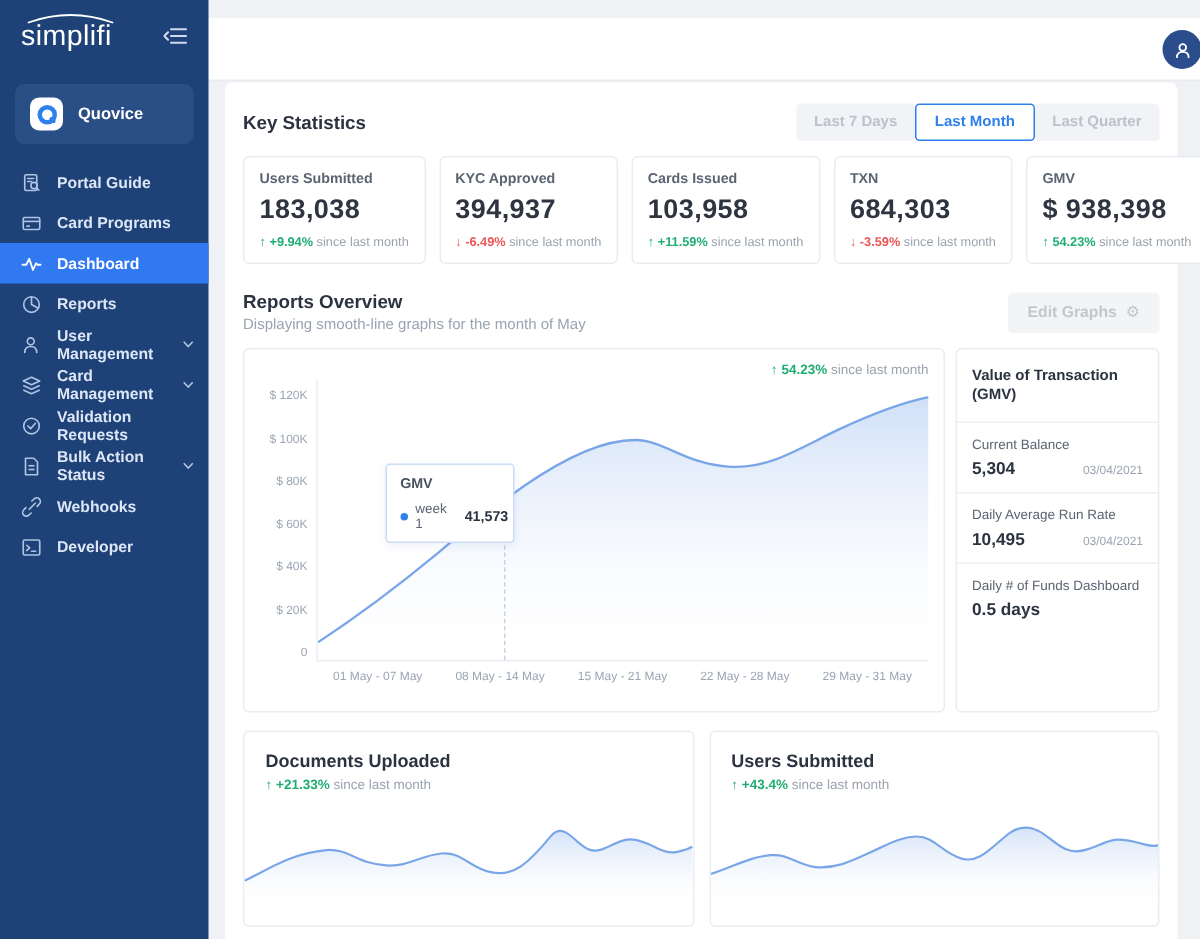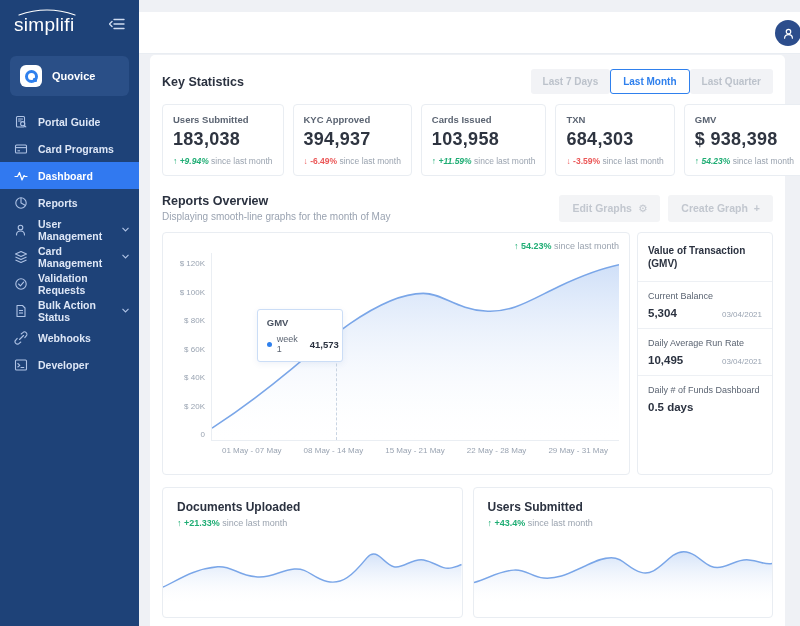--- a/index.html
+++ b/index.html
@@ -68,21 +68,21 @@
   .seg-btn.active { background:#fff; border:1px solid #2F80ED; color:#2F80ED; }
 
   .stats-row { display:flex; gap:9px; margin-top:10px; }
   .stat-card { flex:1; background:#fff; border:1px solid #E9EDF2; border-radius:4px;
     padding:9px 10px; }
   .stat-label { font-size:9.5px; color:#5B6472; font-weight:600; }
   .stat-value { font-size:18px; font-weight:600; color:#2E3440; margin-top:4px;
     letter-spacing:.3px; }
   .stat-delta { margin-top:6px; font-size:8.5px; color:#9AA3AF; white-space:nowrap; }
   .stat-delta b { font-weight:700; }
-  .up { color:#1FAD74;font-style:italic; }
+  .up { color:#1FAD74; }
   .down { color:#EB5757; }
 
   .reports-head { margin-top:18px; }
   .gray-btns { display:flex; gap:8px; }
   .gray-btn { height:27px; padding:0 13px; background:#F3F4F6; border:none;
     border-radius:3px; font-size:10.5px; font-weight:600; color:#C2C7CF;
     display:flex; align-items:center; gap:6px; cursor:pointer; font-family:inherit; }
 
   .chart-row { display:flex; gap:7px; margin-top:10px; }
   .chart-card { width:468px; height:243px; border:1px solid #E9EDF2; border-radius:4px;
@@ -337,24 +337,20 @@
   <div class="sec-head reports-head">
     <div>
       <div class="sec-title">Reports Overview</div>
       <div class="sec-sub">Displaying smooth-line graphs for the month of May</div>
     </div>
     <div class="gray-btns">
       <button class="gray-btn">
           <span>Edit Graphs</span>
           <span>⚙</span>
         </button>
-      <button class="gray-btn">
-          <span>Create Graph</span>
-          <span>+</span>
-        </button>
     </div>
   </div>
 
   <div class="chart-row">
     <div class="chart-card">
       <div class="chart-badge">
         <b><span>↑</span> <span>54.23%</span></b>
         <span>since last month</span>
       </div>
       <div class="chart-body">

